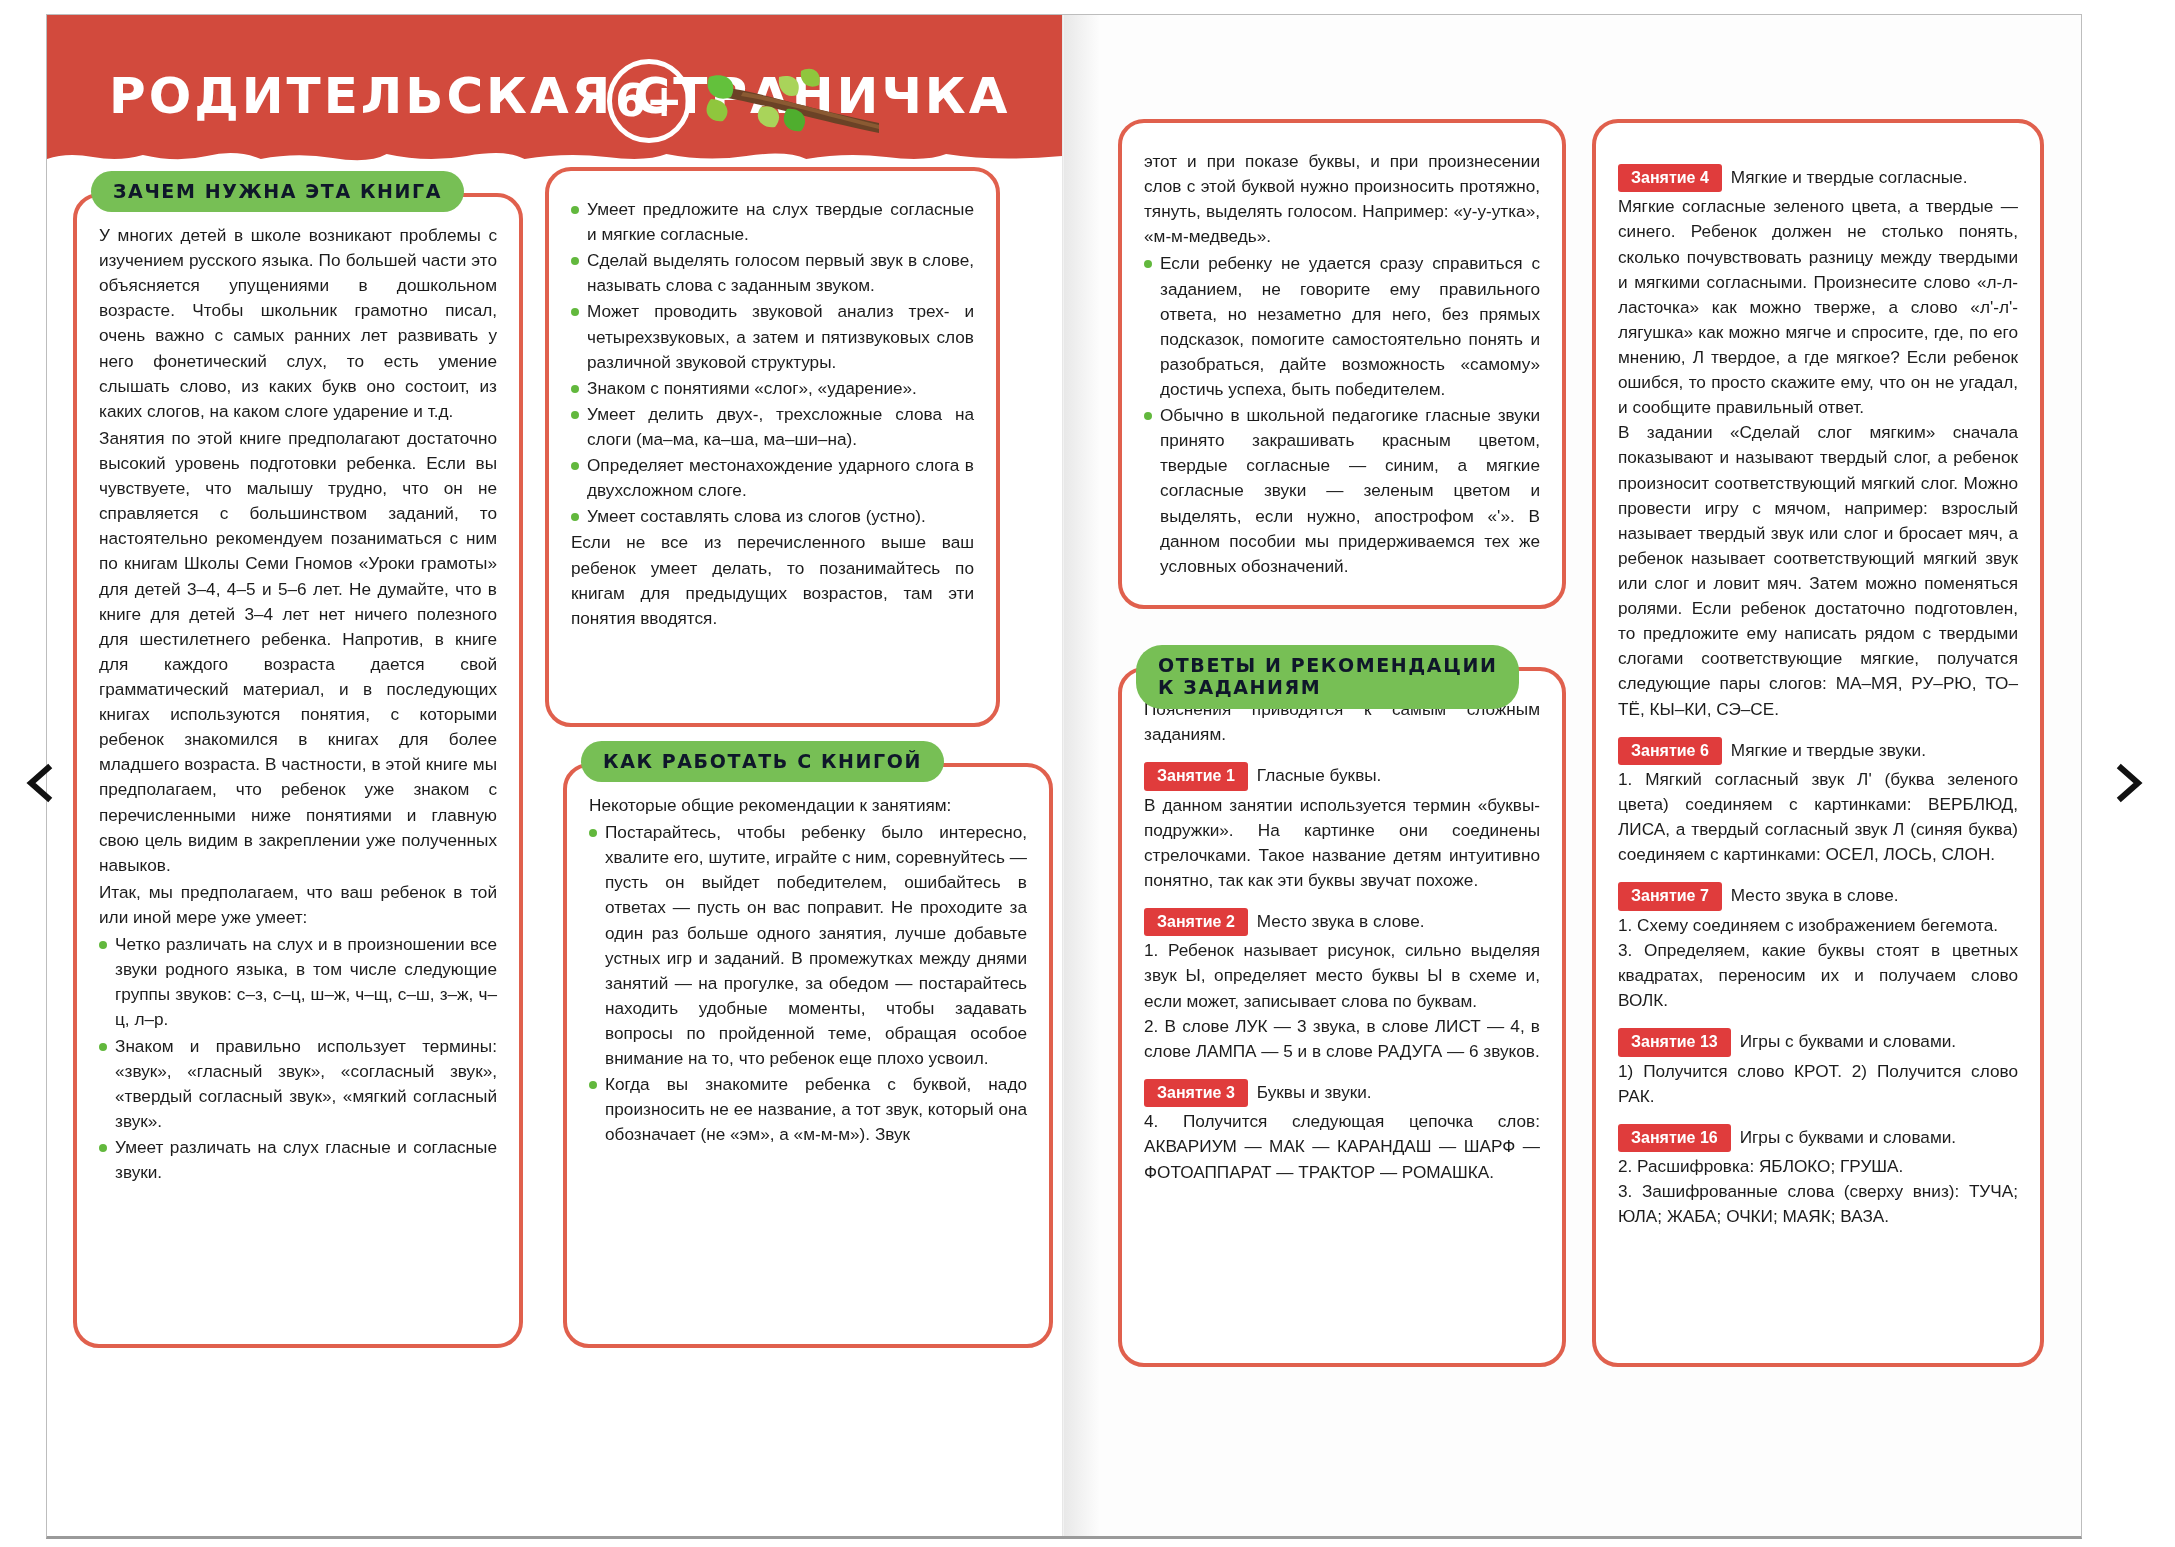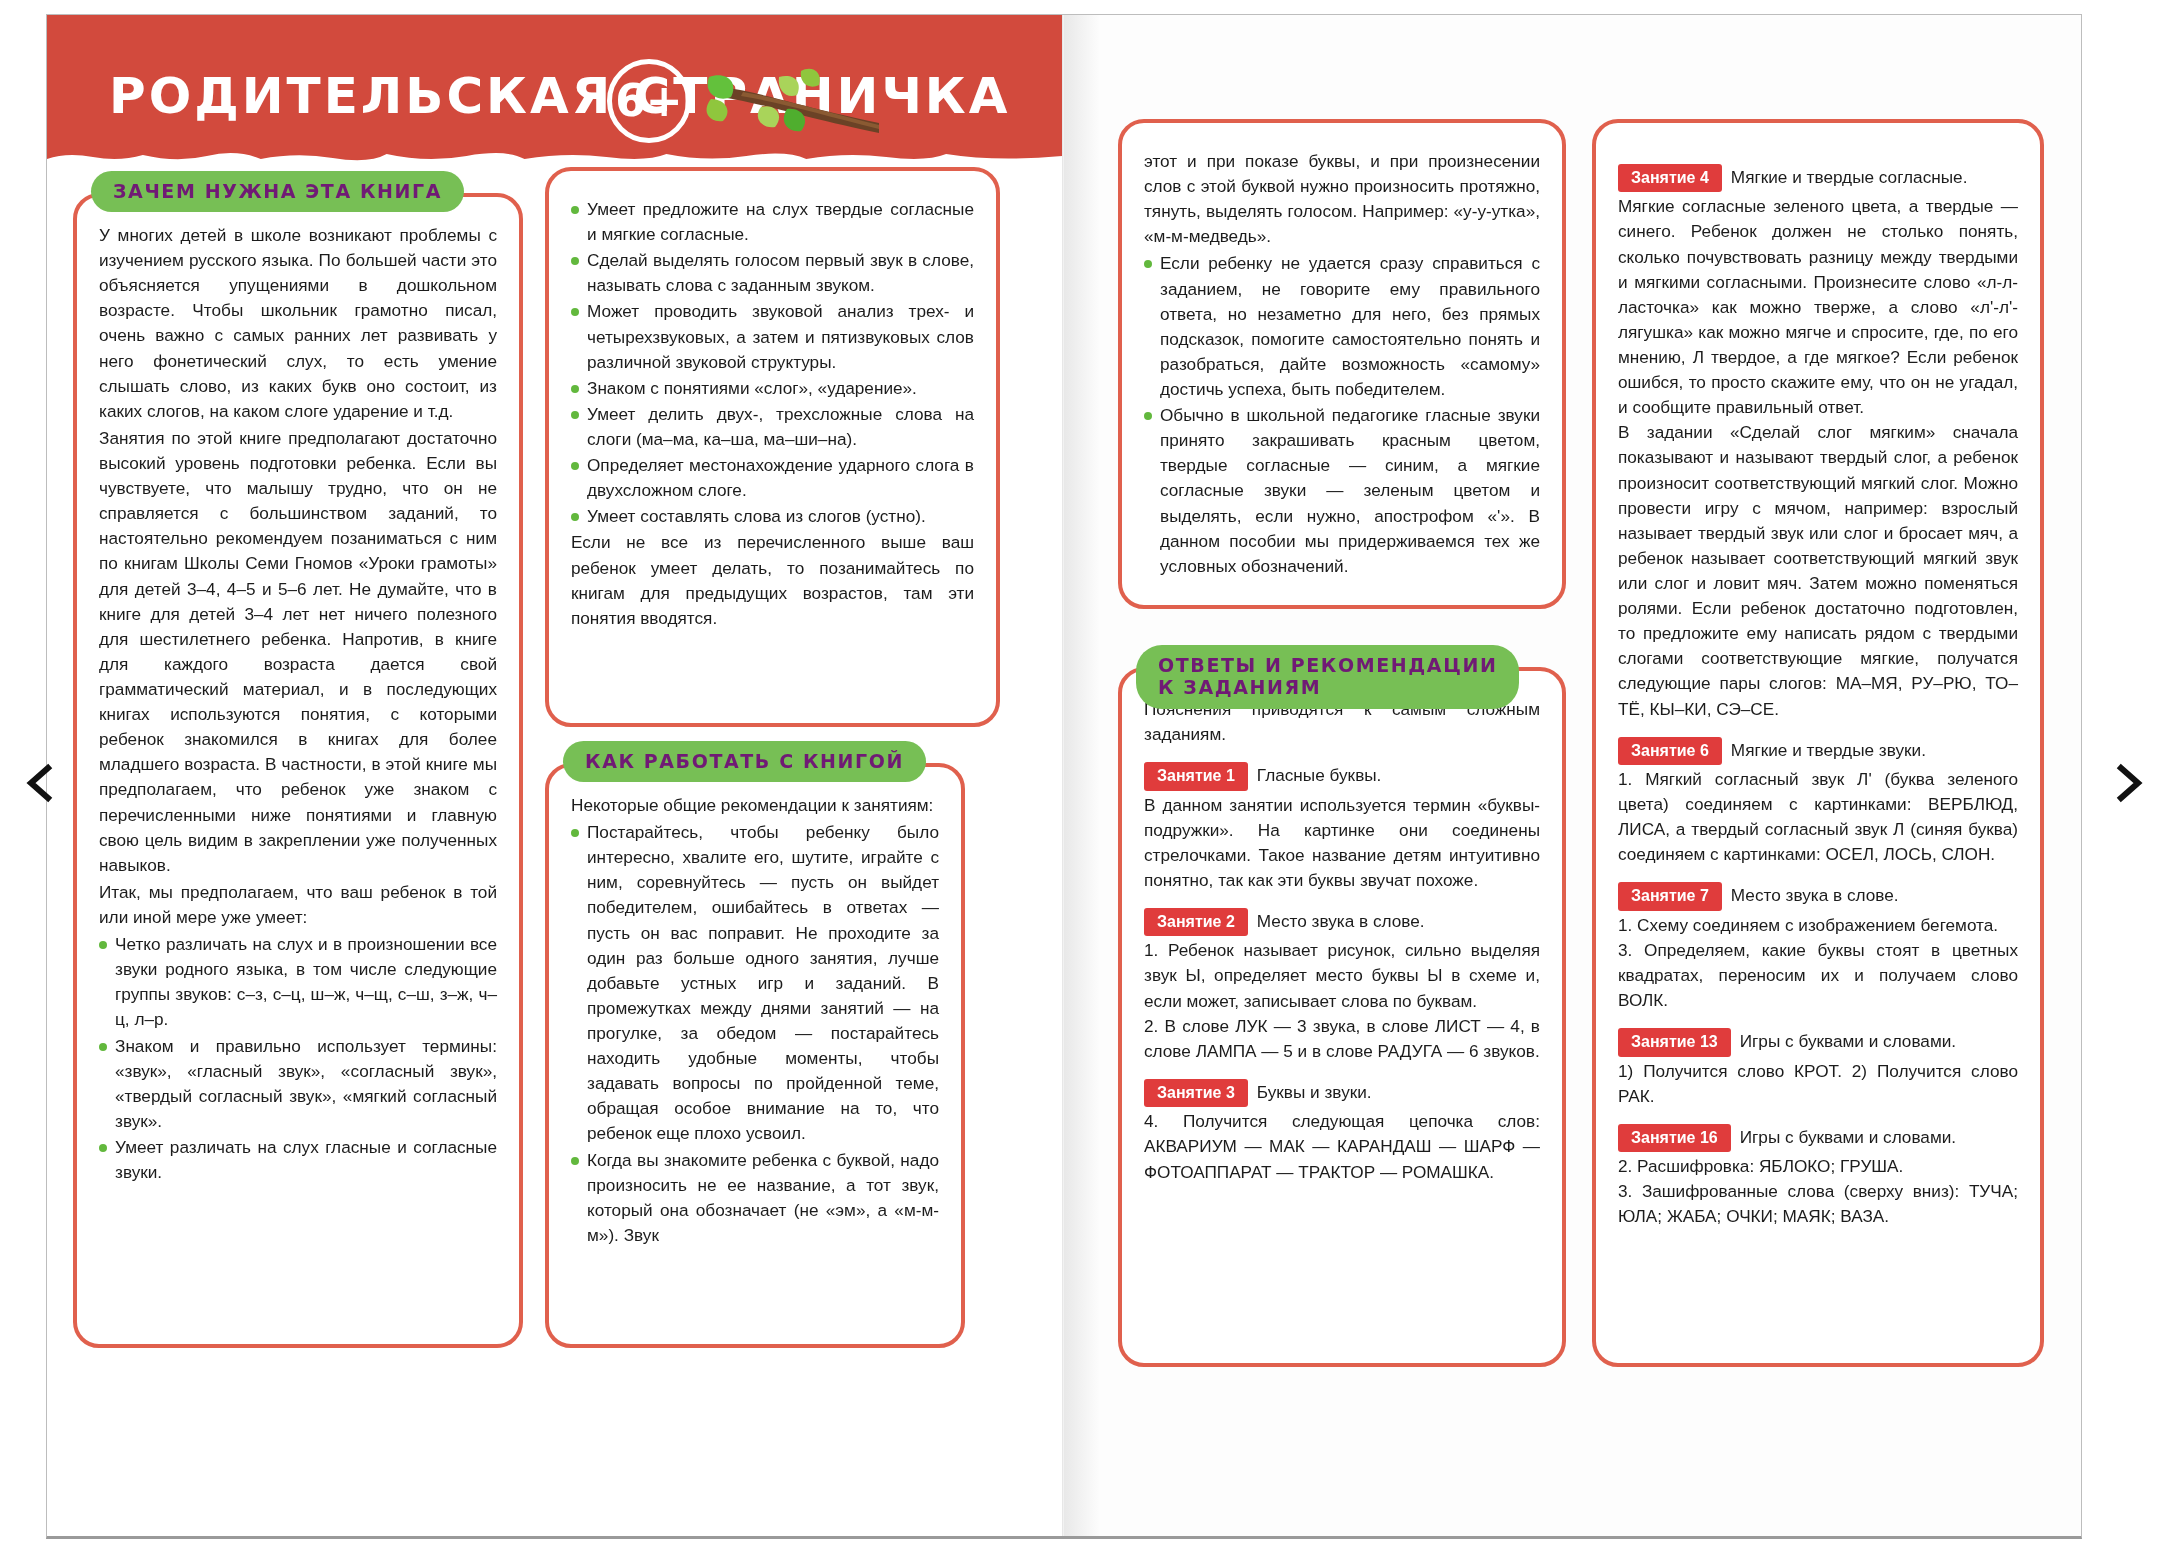--- a/index.html
+++ b/index.html
@@ -47,21 +47,21 @@
 
   
   .cols { position:absolute; left:0; top:152px; width:100%; height:calc(100% - 152px); }
 
   .box {
     position:absolute; border:4px solid #e0604d; border-radius:26px;
     background:#fff; padding:26px 22px 13px 22px;
   }
   .box-label {
     position:absolute; top:-26px; left:14px;
-    background:#77bf55; color:#701a75; border-radius:26px;
+    background:#77bf55; color:#0f172a; border-radius:26px;
     padding:9px 22px 10px 22px; font-size:19px; font-weight:700;
     letter-spacing:1.6px; line-height:1.18;
     font-family:"DejaVu Sans", sans-serif; white-space:pre-line;
   }
   .box-body { font-size:17.2px; line-height:1.46; color:#1c1c1c; text-align:justify;
               font-family:"Liberation Sans", sans-serif; }
   .box-body p { margin-bottom:2px; text-indent:0; }
 
   ul.blist { list-style:none; }
   ul.blist li { position:relative; padding-left:16px; margin-bottom:1px;
@@ -80,21 +80,21 @@
 
   
   .nav { position:absolute; top:760px; width:46px; height:46px; cursor:pointer; z-index:5; }
   .nav-left  { left:18px; }
   .nav-right { left:2105px; }
   .nav svg { display:block; }
 
   
   #boxA { left:26px;  top:26px;  width:450px;  height:1155px; }
   #boxB { left:498px; top:0px;   width:455px;  height:560px; }
-  #boxC { left:498px; top:596px; width:420px;  height:585px; }
+  #boxC { left:516px; top:596px; width:490px;  height:585px; }
 
   
   #boxD { left:54px;  top:-48px; width:448px;  height:490px; }
   #boxE { left:54px;  top:500px; width:448px;  height:700px; }
   #boxF { left:528px; top:-48px; width:452px;  height:1248px; }
 </style>
 </head>
 <body>
 
 <div class="viewer">

